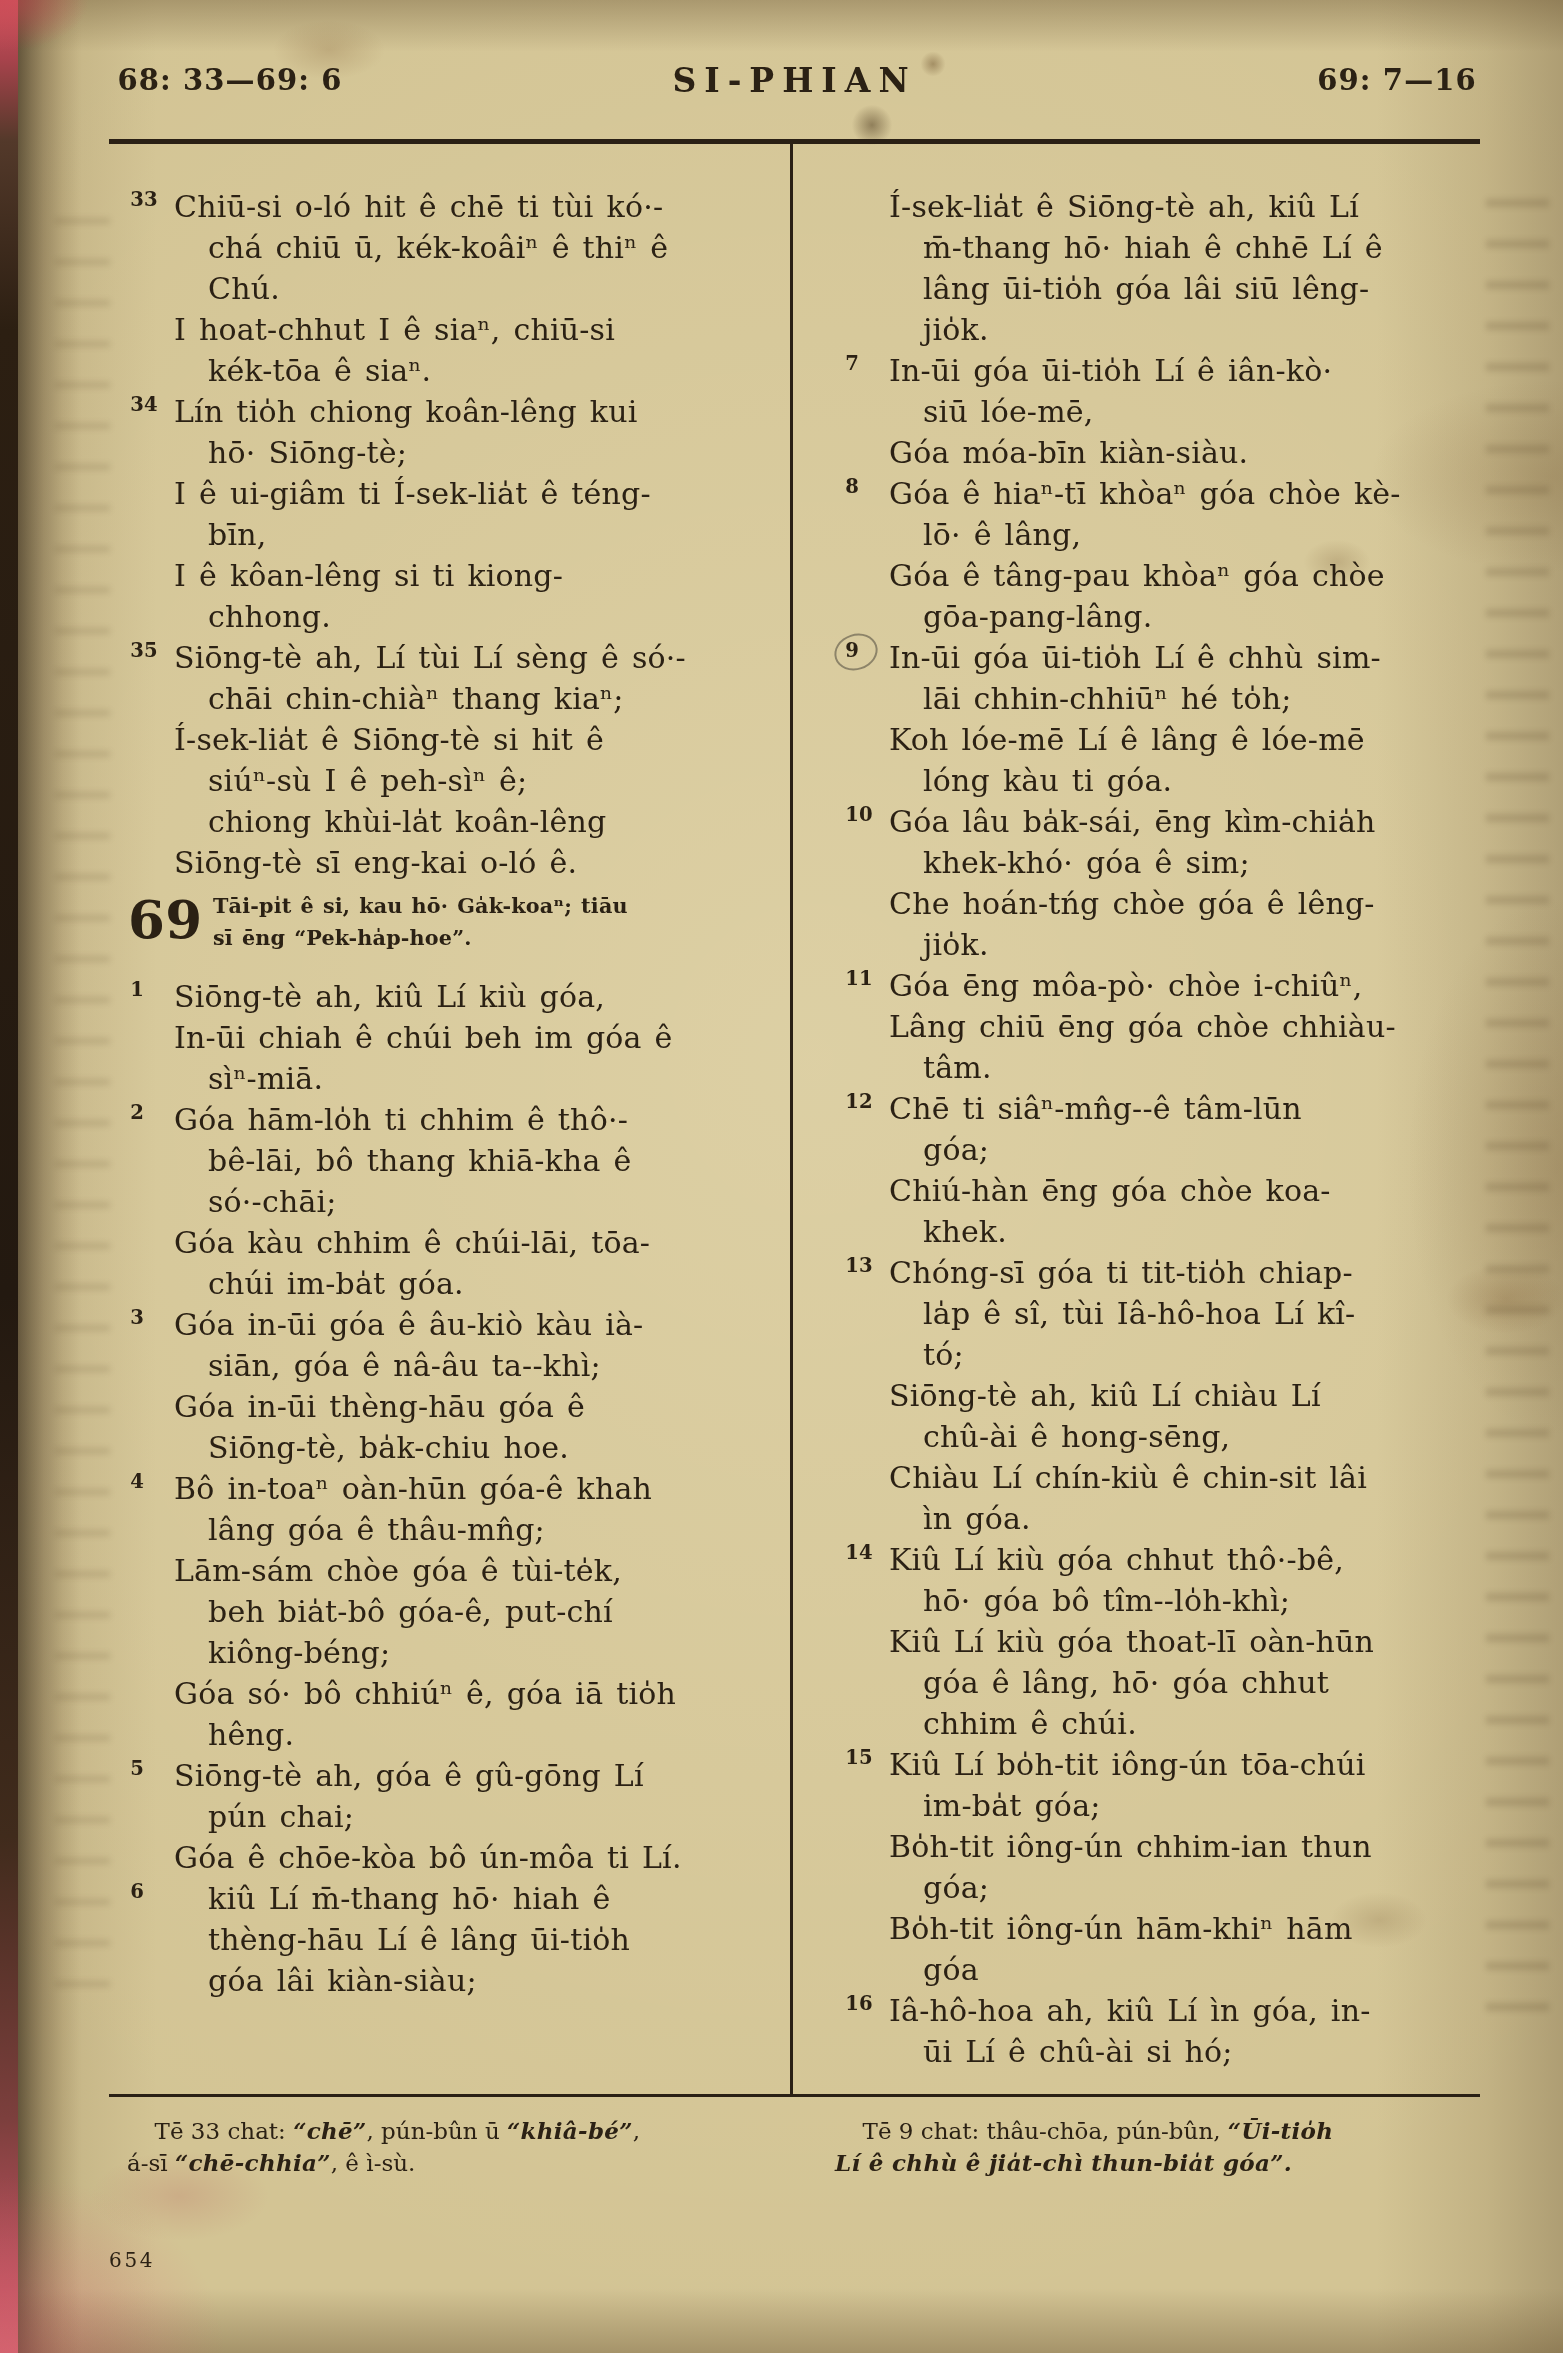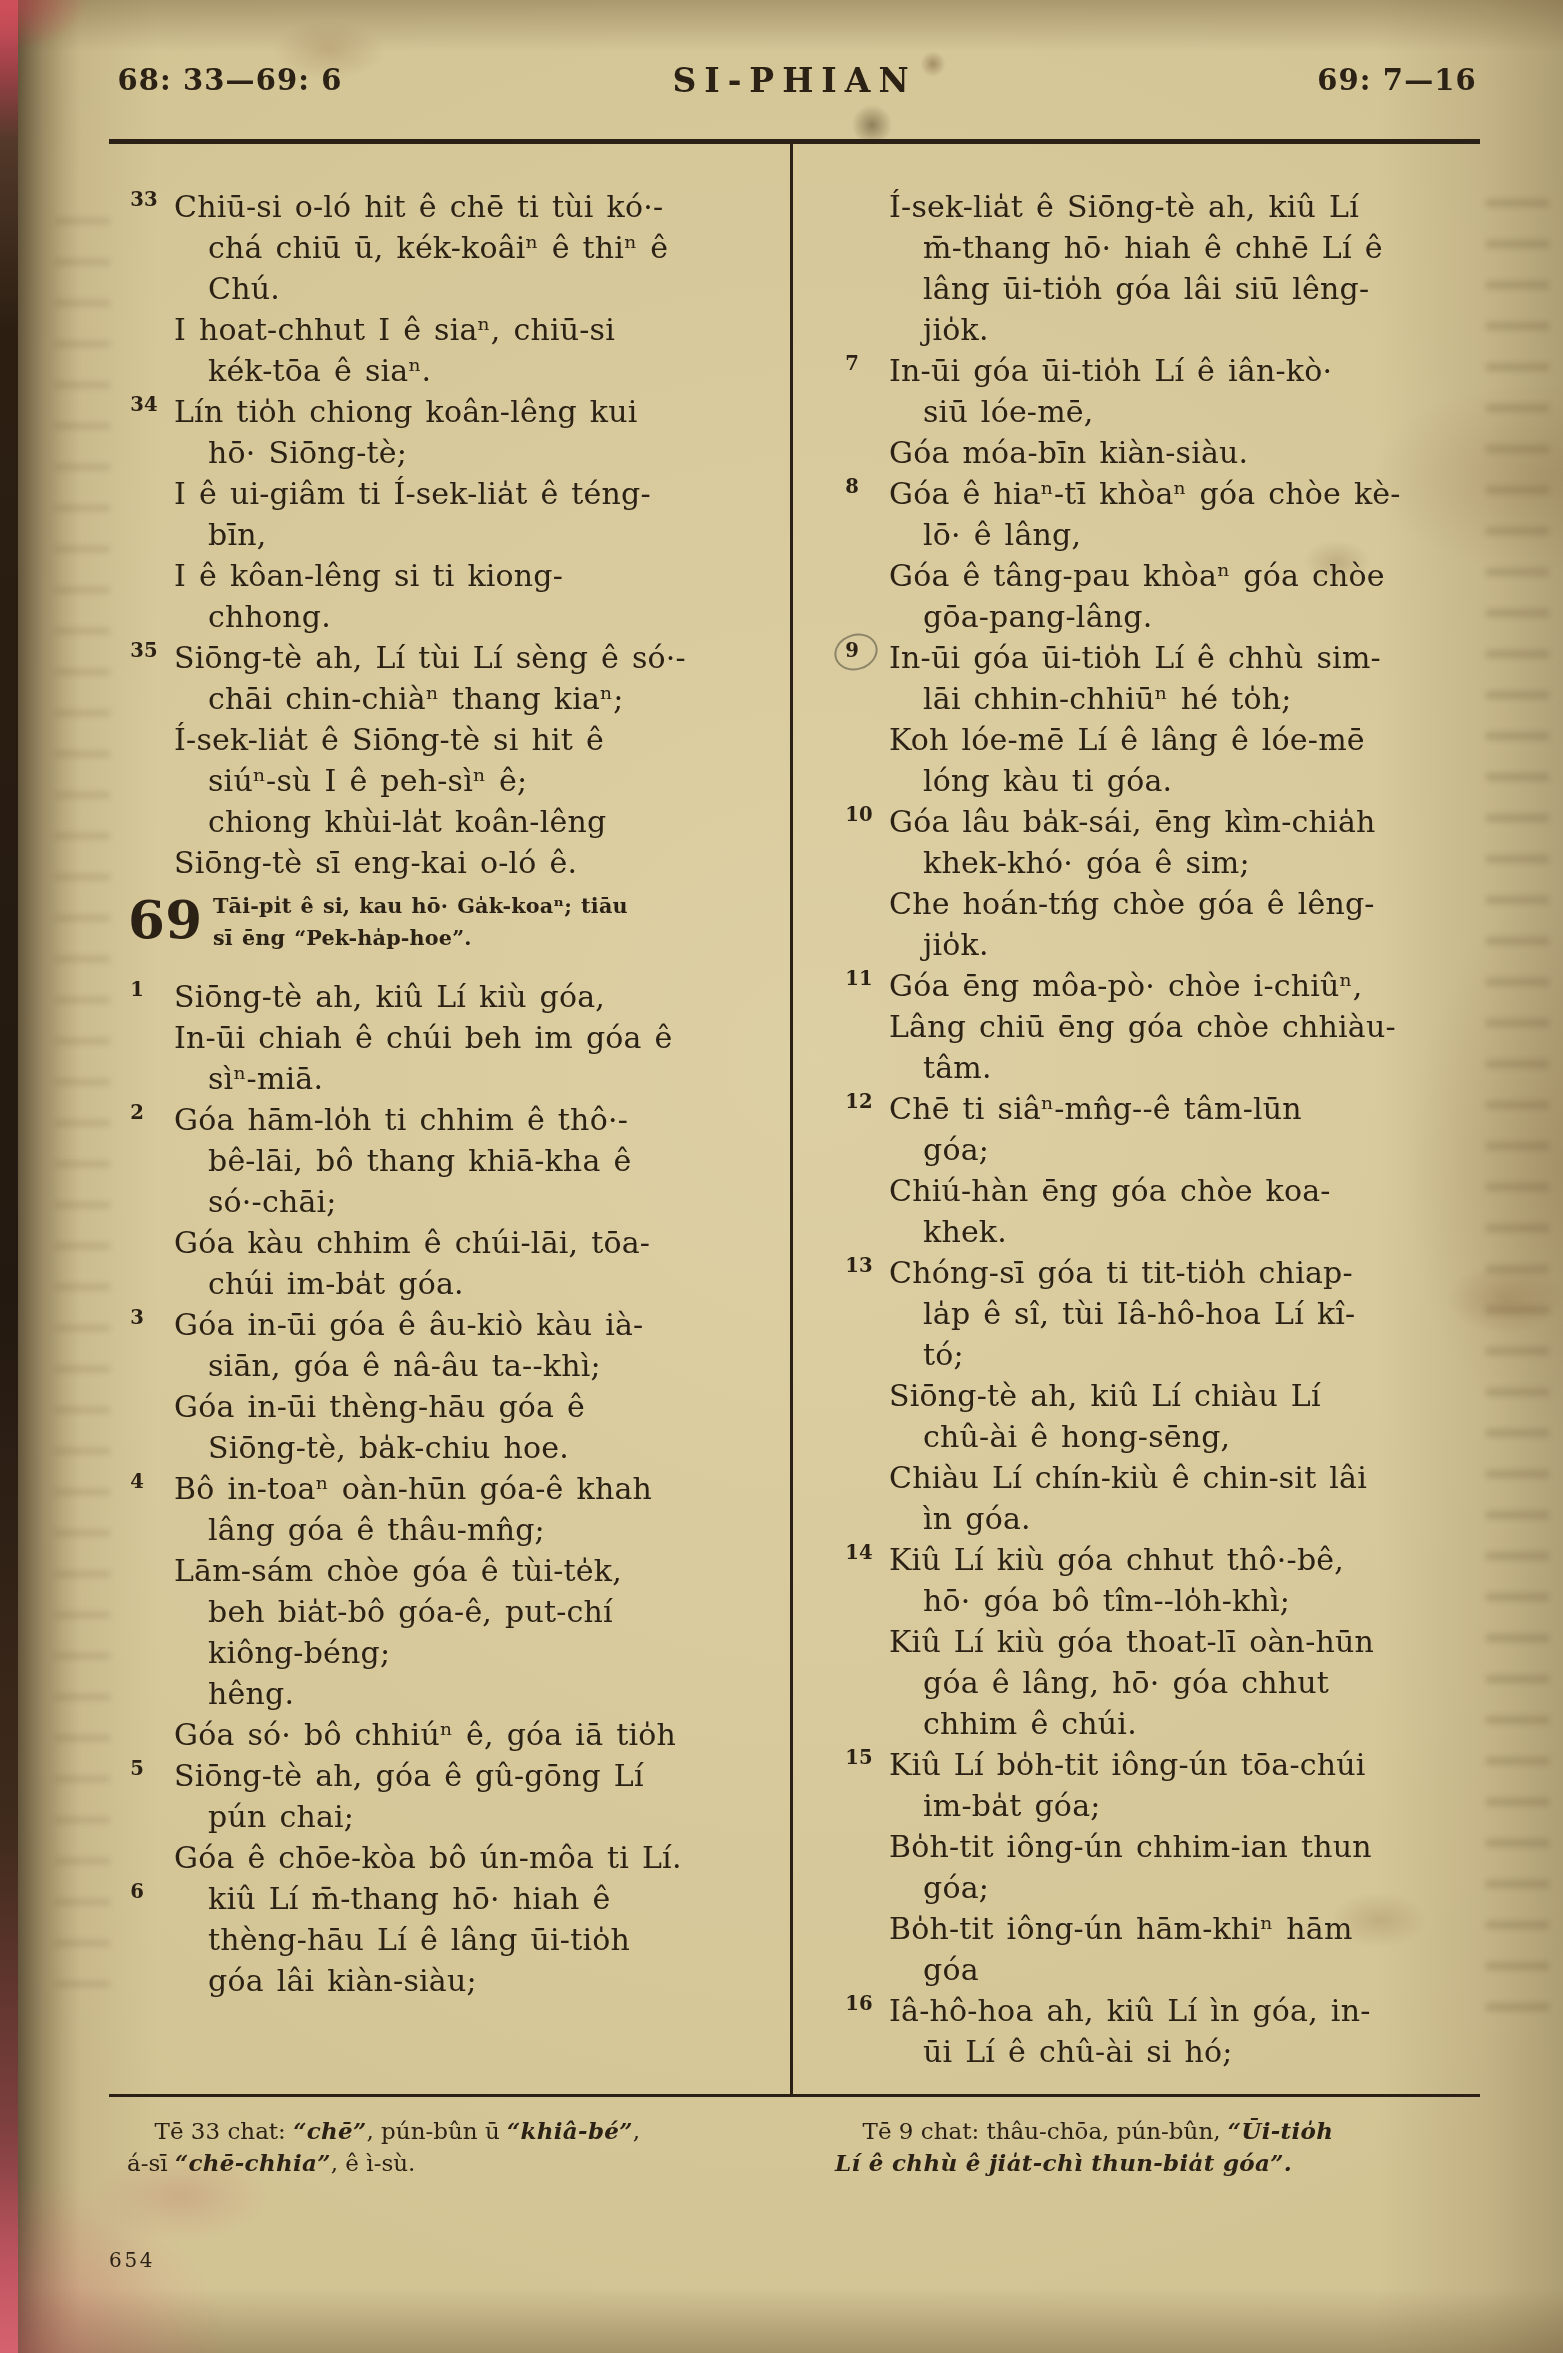--- a/index.html
+++ b/index.html
@@ -161,22 +161,22 @@
         <div class="ln l0">Góa in-ūi thèng-hāu góa ê</div>
         <div class="ln l1">Siōng-tè, ba̍k-chiu hoe.</div>
       </div>
       <div class="verse">
         <span class="vnum">4</span>
         <div class="ln l0">Bô in-toaⁿ oàn-hūn góa-ê khah</div>
         <div class="ln l1">lâng góa ê thâu-mn̂g;</div>
         <div class="ln l0">Lām-sám chòe góa ê tùi-te̍k,</div>
         <div class="ln l1">beh bia̍t-bô góa-ê, put-chí</div>
         <div class="ln l1">kiông-béng;</div>
+        <div class="ln l0">Góa só· bô chhiúⁿ ê, góa iā tio̍h</div>
         <div class="ln l1">hêng.</div>
-        <div class="ln l0">Góa só· bô chhiúⁿ ê, góa iā tio̍h</div>
       </div>
       <div class="verse">
         <span class="vnum">5</span>
         <div class="ln l0">Siōng-tè ah, góa ê gû-gōng Lí</div>
         <div class="ln l1">pún chai;</div>
         <div class="ln l0">Góa ê chōe-kòa bô ún-môa ti Lí.</div>
       </div>
       <div class="verse">
         <span class="vnum">6</span>
         <div class="ln l1">kiû Lí m̄-thang hō· hiah ê</div>

